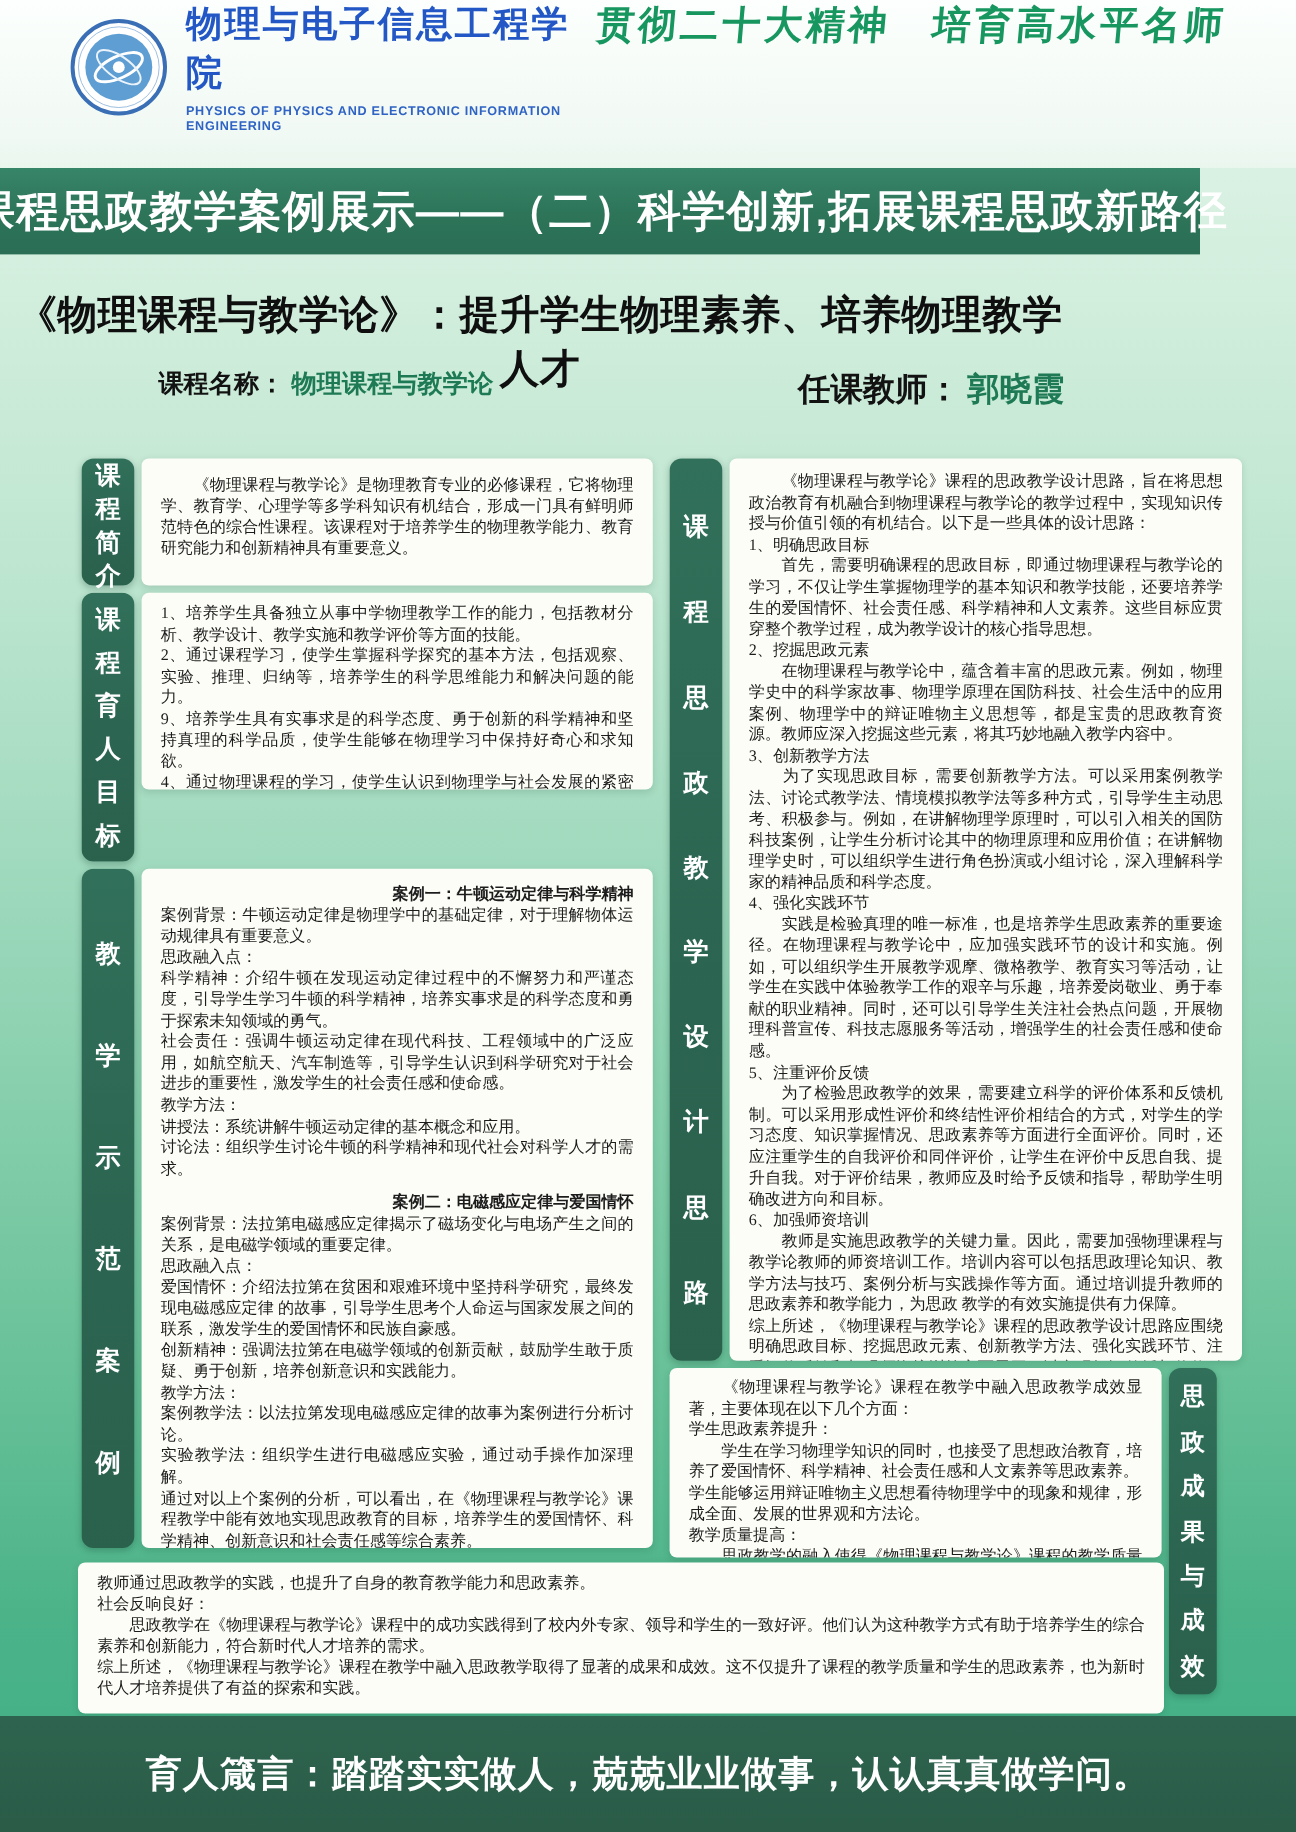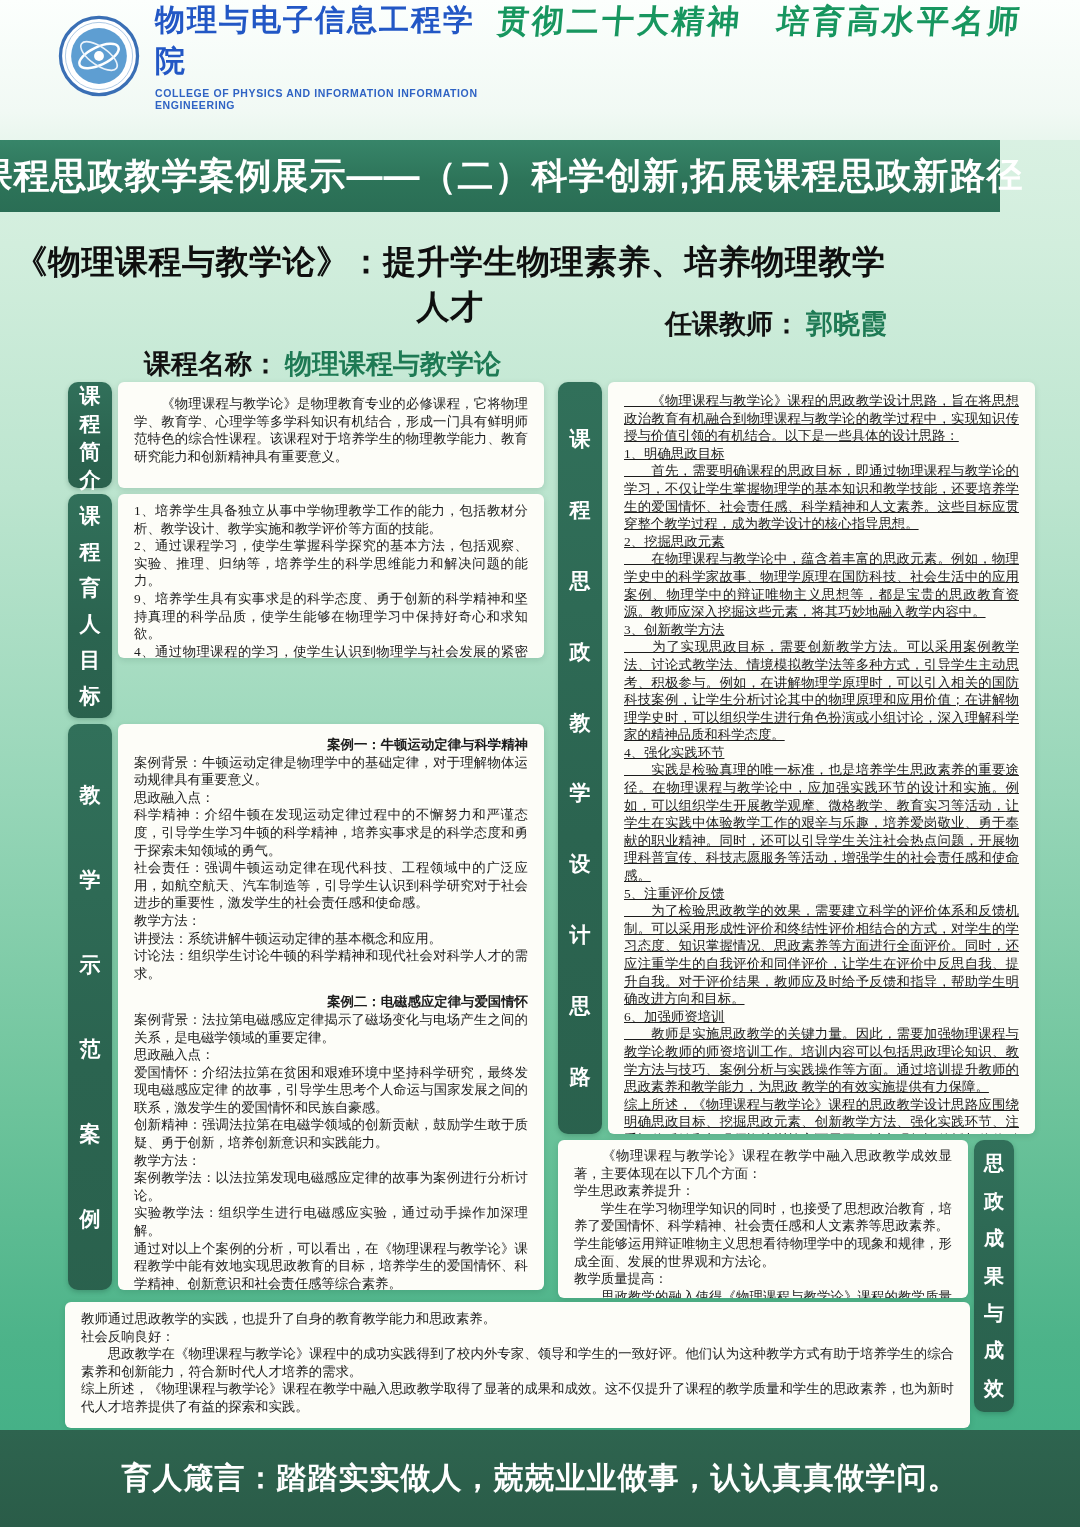--- a/index.html
+++ b/index.html
@@ -28,21 +28,21 @@
     position:absolute; top:140px; left:0; width:1000px; height:72px;
     background:linear-gradient(180deg,#378569 0%,#2d7459 55%,#2a6e55 100%);
     color:#ffffff; font-size:36px; font-weight:800; letter-spacing:1px;
     display:flex; align-items:center; justify-content:center; white-space:nowrap;
   }
   
   .main-title {
     position:absolute; top:240px; left:0; width:900px; text-align:center;
     color:#0f0f0f; font-size:33px; font-weight:800; letter-spacing:0.5px;
   }
-  .meta-left  { position:absolute; top:306px; left:144px; font-size:27px; font-weight:800;margin-top:40px; }
+  .meta-left  { position:absolute; top:306px; left:132px; font-size:21px; font-weight:800; }
   .meta-right { position:absolute; top:306px; left:665px; font-size:27px; font-weight:800; }
   .meta-label { color:#121212; }
   .meta-value { color:#1e7a54; margin-left:6px; }
   
   .vlabel {
     position:absolute; border-radius:10px; color:#fff;
     background:linear-gradient(180deg,#31705a 0%,#2b6450 60%,#27584485 160%);
     background-color:#2b6450;
     display:flex; flex-direction:column; align-items:center; justify-content:space-evenly;
     font-size:21px; font-weight:800; box-shadow:0 2px 5px rgba(17,64,45,.28);
@@ -58,21 +58,21 @@
   .case-title { margin:11px 0 0 0; text-align:right; font-weight:700; }
   .case-title.first { margin-top:2px; }
   
   .lbl-intro   { left:68px;  top:382px;  width:44px; height:106px; }
   .box-intro   { left:118px; top:382px;  width:426px; height:106px; padding-top:13px; }
   .lbl-goals   { left:68px;  top:494px;  width:44px; height:224px; }
   .box-goals   { left:118px; top:494px;  width:426px; height:164px; padding-top:8px; }
   .lbl-cases   { left:68px;  top:724px;  width:44px; height:566px; }
   .box-cases   { left:118px; top:724px;  width:426px; height:566px; }
   .lbl-design  { left:558px; top:382px;  width:44px; height:752px; }
-  .box-design  { left:608px; top:382px;  width:427px; height:752px;text-decoration:underline; }
+  .box-design  { left:608px; top:382px;  width:427px; height:752px; }
   .box-results { left:558px; top:1140px; width:410px; height:158px; padding-top:7px; }
   .lbl-results { left:974px; top:1140px; width:40px;  height:272px; font-size:20px; }
   .box-bottom  { left:65px;  top:1302px; width:905px; height:126px; padding-top:8px; }
   
   .footer {
     position:absolute; top:1430px; left:0; width:1080px; height:97px;
     background:linear-gradient(180deg,#2e644f 0%,#2a5c48 100%);
     color:#ffffff; font-size:30px; font-weight:800; letter-spacing:1px;
     display:flex; align-items:center; justify-content:center; white-space:nowrap;
   }
@@ -87,21 +87,21 @@
       <svg class="logo" viewBox="0 0 100 100">
         <circle cx="50" cy="50" r="47" fill="#ffffff" stroke="#3a6fb5" stroke-width="4"></circle>
         <circle cx="50" cy="50" r="34" fill="#5e9ed2"></circle>
         <ellipse cx="50" cy="50" rx="26" ry="11" fill="none" stroke="#ffffff" stroke-width="3" transform="rotate(-25 50 50)"></ellipse>
         <ellipse cx="50" cy="50" rx="26" ry="11" fill="none" stroke="#eaf3fb" stroke-width="2" transform="rotate(35 50 50)"></ellipse>
         <circle cx="50" cy="50" r="6" fill="#ffffff"></circle>
         <circle cx="50" cy="50" r="41" fill="none" stroke="#9dbede" stroke-width="1"></circle>
       </svg>
       <div class="brand-text">
         <div class="brand-zh">物理与电子信息工程学院</div>
-        <div class="brand-en">COLLEGE OF PHYSICS AND INFORMATION INFORMATION ENGINEERING</div>
+        <div class="brand-en">PHYSICS OF PHYSICS AND ELECTRONIC INFORMATION ENGINEERING</div>
       </div>
     </div>
     <div class="slogan">贯彻二十大精神　培育高水平名师</div>
   </header>
 
   <div class="banner">课程思政教学案例展示——（二）科学创新,拓展课程思政新路径</div>
 
   <div class="main-title">《物理课程与教学论》：提升学生物理素养、培养物理教学人才</div>
 
   <div class="meta-left">

